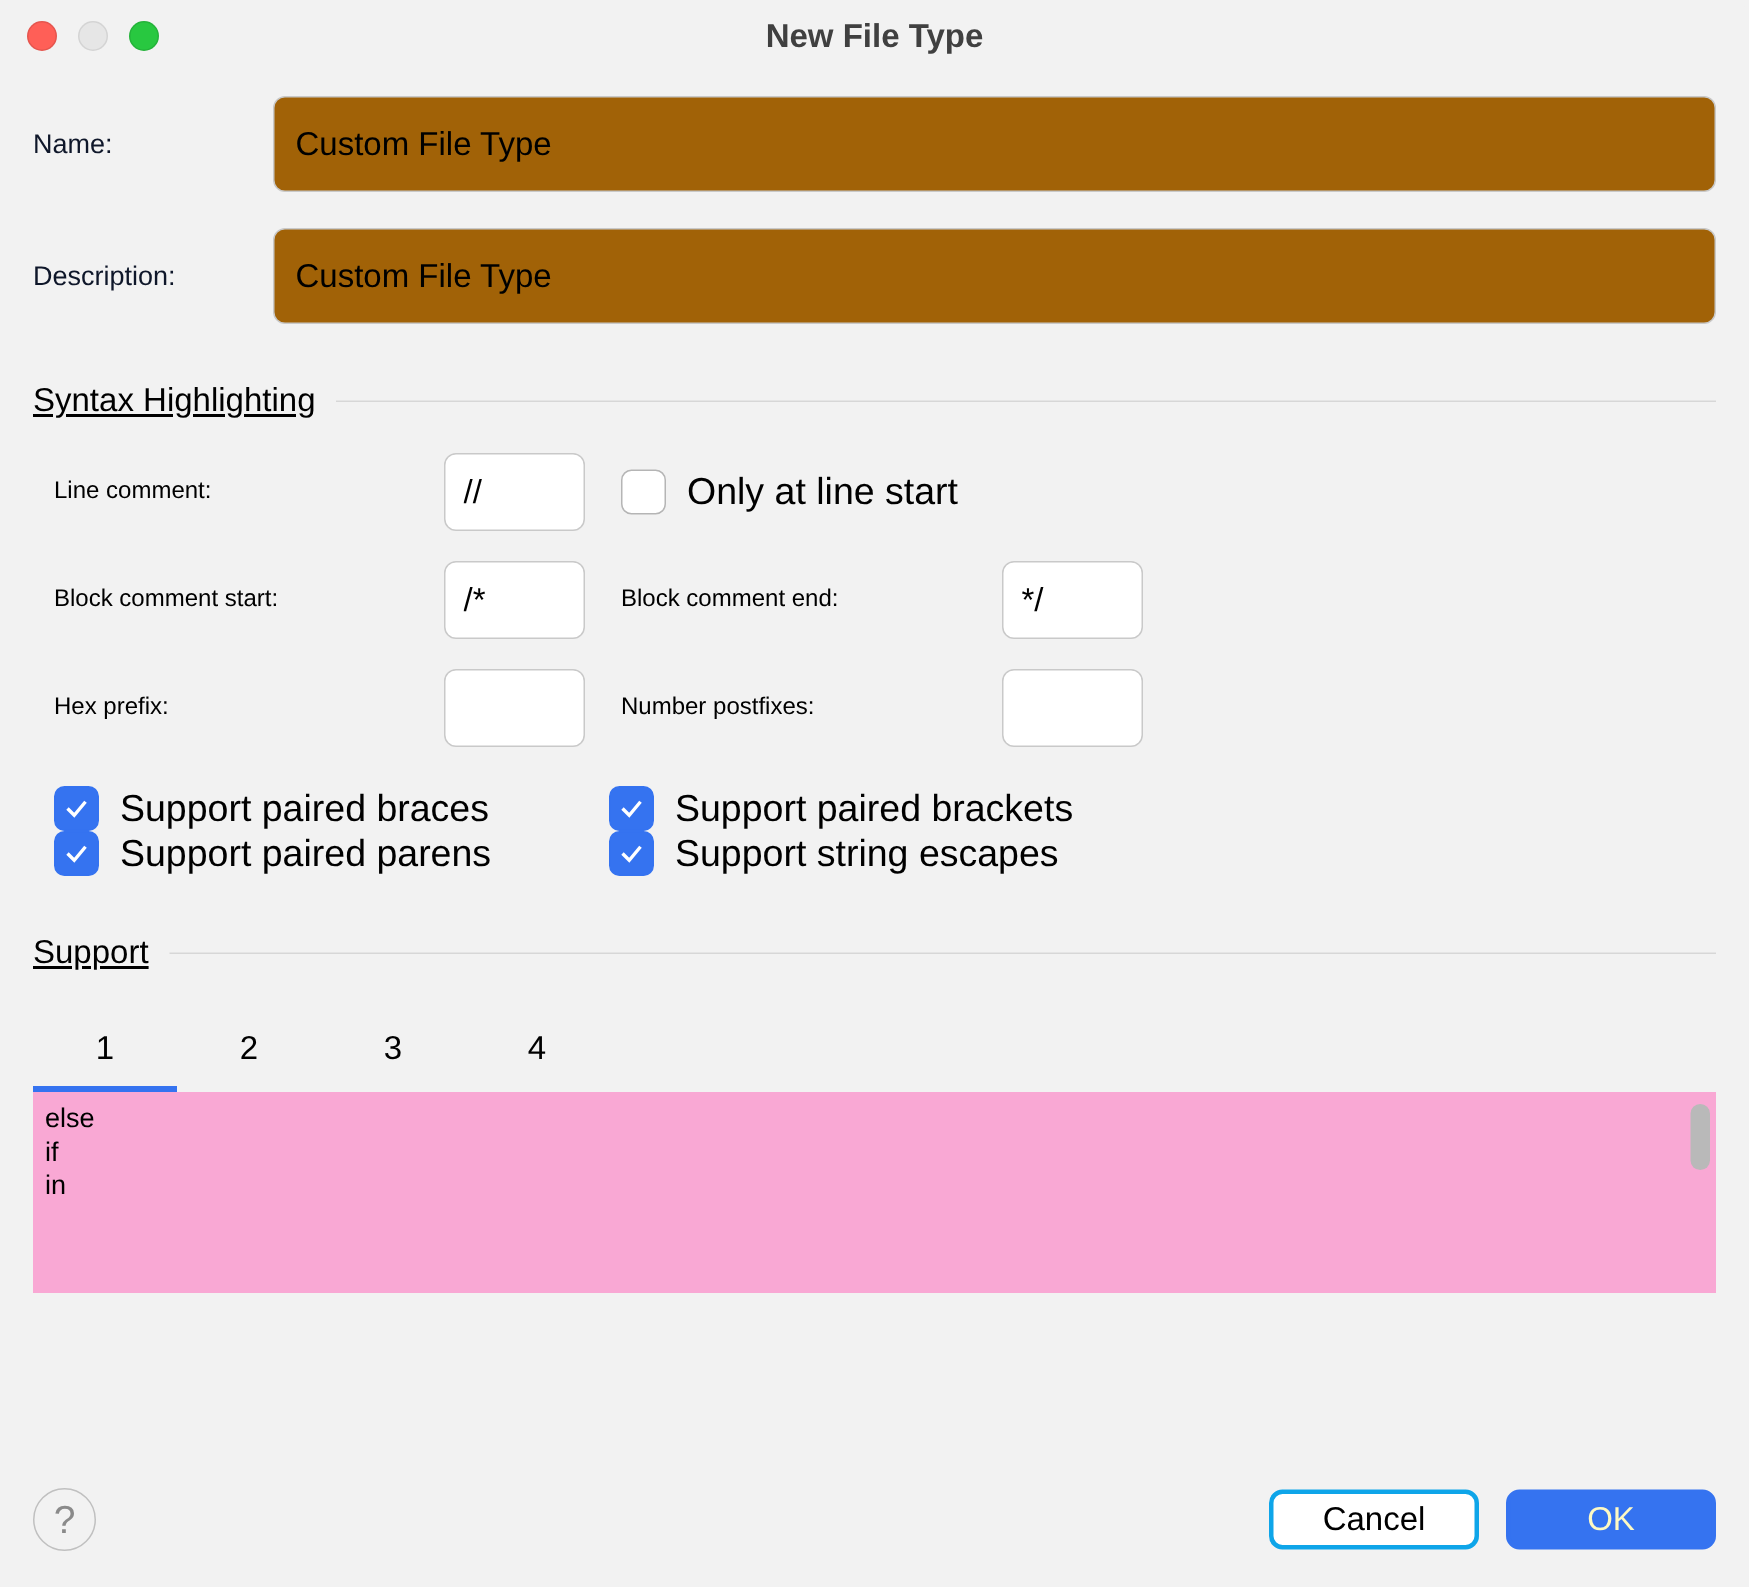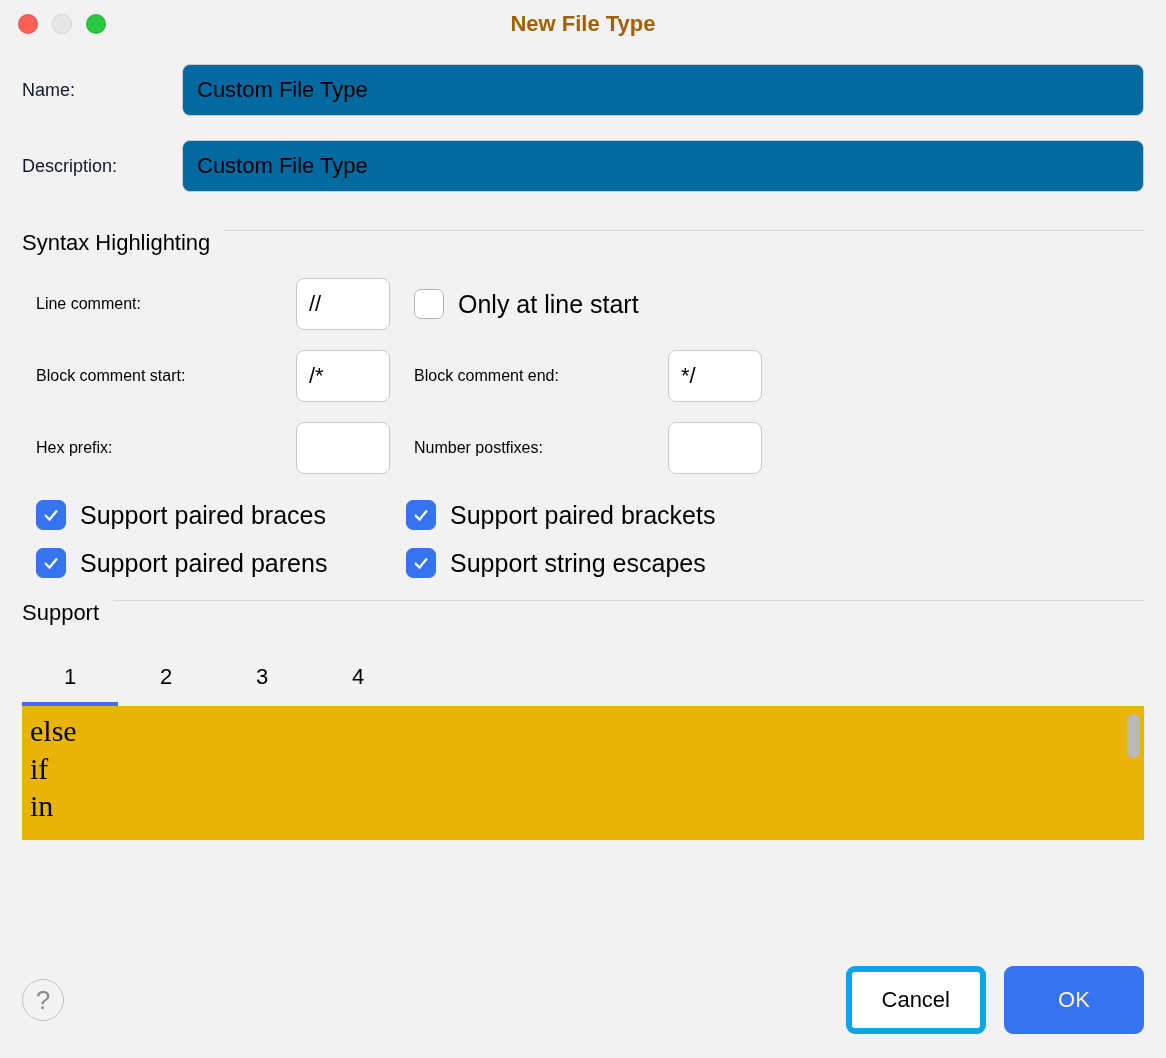--- a/index.html
+++ b/index.html
@@ -41,63 +41,65 @@
     .tl-close { background: #ff5f57; border: 1px solid rgba(0,0,0,0.1); }
     .tl-minimize { background: #e6e6e6; border: 1px solid rgba(0,0,0,0.08); }
     .tl-maximize { background: #28c840; border: 1px solid rgba(0,0,0,0.1); }
     .window-title {
       position: absolute;
       left: 0;
       right: 0;
       text-align: center;
       font-size: 22px;
       font-weight: 700;
-      color: #a16207;
+      color: #404040;
       pointer-events: none;
     }
     .content {
       padding: 20px 22px 0 22px;
       flex: 1;
       display: flex;
       flex-direction: column;
     }
     .form-row {
       display: flex;
       align-items: center;
       margin-bottom: 24px;
     }
     .form-label {
       width: 160px;
       font-size: 18px;
       color: #0f172a;
     }
     .text-input {
       flex: 1;
-      height: 52px;
+      height: 64px;
       padding: 0 14px;
       font-size: 22px;
       border: 1px solid #c9c9c9;
       border-radius: 8px;
-      background: #0369a1;
+      background: #a16207;
       outline: none;
     }
     .small-input {
       width: 94px;
       height: 52px;
       padding: 0 12px;
       font-size: 22px;
       border: 1px solid #c9c9c9;
       border-radius: 8px;
       background: #fff;
       outline: none;
     }
     .section-header {
       display: flex;
+      align-items: center;
       margin-top: 14px;
       margin-bottom: 22px;
+      text-decoration: underline;
     }
     .section-title {
       font-size: 22px;
       color: #000;
       margin-right: 14px;
       white-space: nowrap;
     }
     .section-line {
       flex: 1;
       height: 1px;
@@ -159,47 +161,46 @@
       align-items: center;
       gap: 14px;
     }
     .check-label {
       font-size: 25px;
       color: #000;
     }
     .checks-grid {
       display: grid;
       grid-template-columns: 370px 1fr;
-      row-gap: 18px;
       padding-left: 14px;
       margin-top: 6px;
-      margin-bottom: 8px;
+      margin-bottom: 24px;
     }
     .tabs {
       display: flex;
       margin-top: 2px;
     }
     .tab {
       width: 96px;
       text-align: center;
       font-size: 22px;
       padding: 14px 0 12px 0;
       cursor: pointer;
       color: #000;
       border-bottom: 4px solid transparent;
     }
     .tab.active {
       border-bottom-color: #3573f0;
     }
     .keywords-box {
-      background: #eab308;
+      background: #f9a8d4;
       min-height: 134px;
       padding: 6px 8px;
-      font-family: Liberation Serif, serif;
-      font-size: 30px;
+      font-family: Liberation Sans, sans-serif;
+      font-size: 18px;
       line-height: 1.25;
       position: relative;
     }
     .keywords-scrollbar {
       position: absolute;
       right: 4px;
       top: 8px;
       width: 13px;
       height: 44px;
       background: #b9b9b9;
@@ -228,27 +229,27 @@
       justify-content: center;
       font-size: 26px;
       color: #8a8a8a;
       cursor: pointer;
     }
     .footer-buttons {
       display: flex;
       gap: 18px;
     }
     .btn {
-      height: 68px;
+      height: 40px;
       min-width: 140px;
       padding: 0 30px;
       border-radius: 9px;
       font-size: 22px;
       cursor: pointer;
-      border: 6px solid #0ea5e9;
+      border: 3px solid #0ea5e9;
       background: #fff;
       color: #000;
     }
     .btn-primary {
       background: #3573f0;
       border-color: #3573f0;
       color: #fef9c3;
     }
     .keyword-line {
       white-space: pre;

